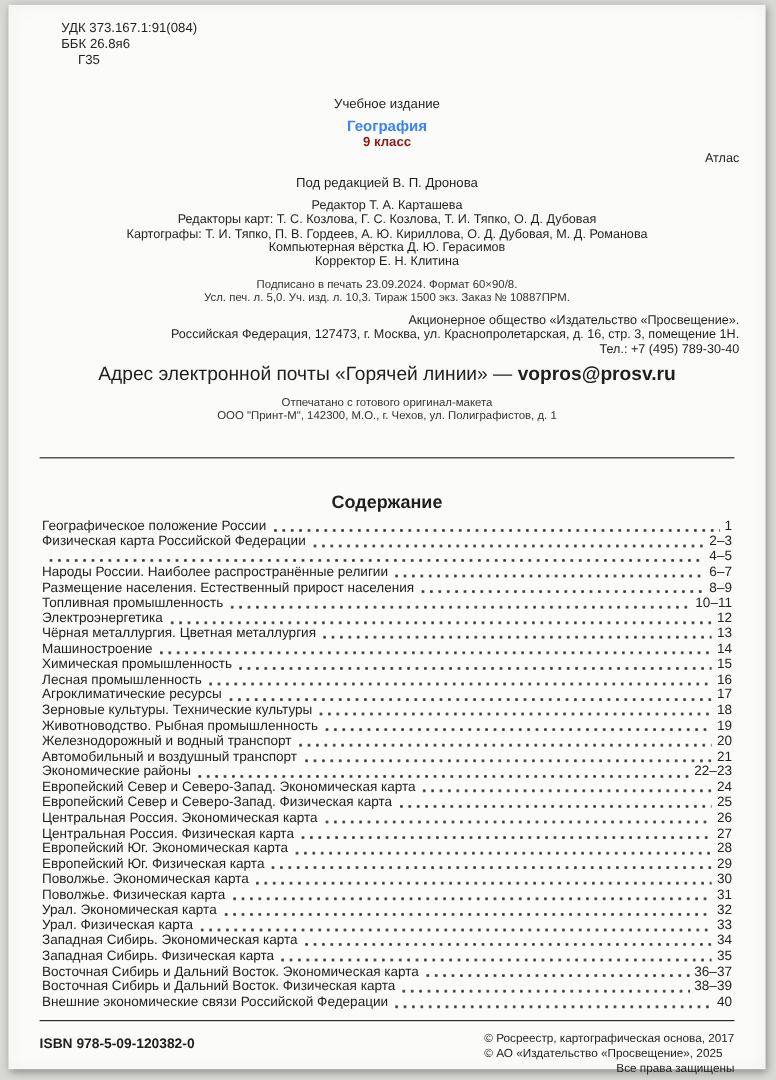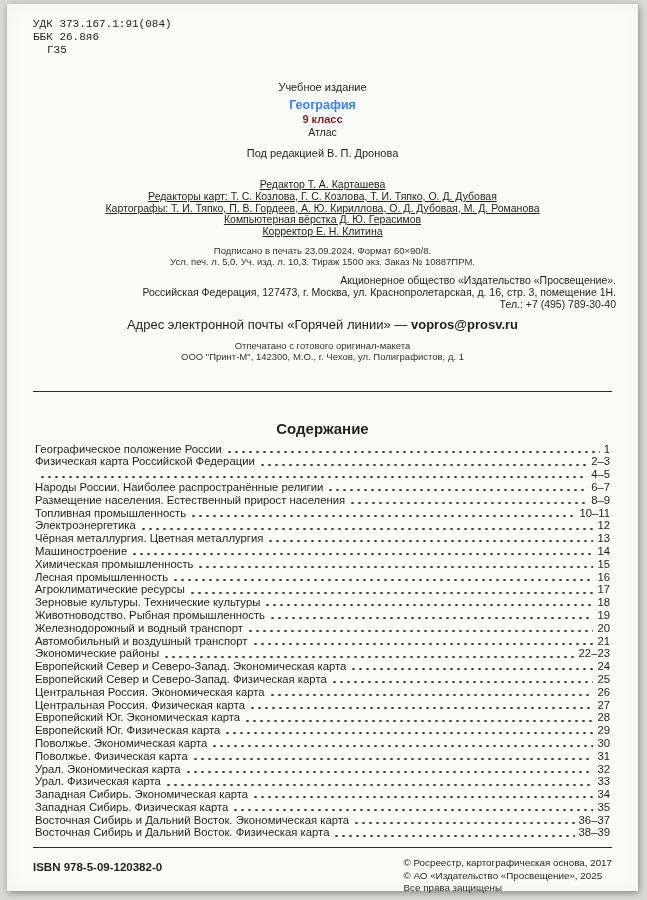--- a/index.html
+++ b/index.html
@@ -11,51 +11,51 @@
     position:relative;
     overflow:hidden;
   }
   .page{
     position:absolute;left:7px;top:4px;right:9px;bottom:9px;
     background:#fbfbf9;
     box-shadow:1px 2px 7px rgba(0,0,0,.38), inset 0 0 18px rgba(0,0,0,.04);
     padding:14px 22px;
     box-sizing:border-box;
   }
-  .udk-block{font-size:11px;line-height:13px;margin-left:4px;font-family:Liberation Mono, monospace;}
+  .udk-block{font-size:11px;line-height:13px;margin-left:22px;}
   .udk-code{margin-left:14px;}
   .imprint{text-align:center;}
   .ed-type{margin-top:24px;font-size:11px;}
   .book-title{margin-top:5px;font-size:12.5px;font-weight:bold;color:#3b82f6;}
   .book-grade{font-size:11px;font-weight:bold;color:#8a1c1c;margin-top:1px;}
-  .book-sub{font-size:10.5px;margin-top:1px;}
+  .book-sub{font-size:10.5px;margin-top:1px;text-align:right;}
   .edited{margin-top:9px;font-size:11px;}
-  .staff{margin-top:20px;font-size:10.5px;line-height:11.8px;text-decoration:underline;}
+  .staff{margin-top:7px;font-size:10.5px;line-height:11.8px;}
   .printinfo{margin-top:7px;font-size:9.5px;line-height:11px;color:#333;}
   .publisher{margin-top:7px;font-size:10.5px;line-height:12px;text-align:right;}
-  .hotline{margin-top:7px;font-size:13px;}
+  .hotline{margin-top:7px;font-size:16px;}
   .hotline b{font-weight:bold;}
   .printed{margin-top:9px;font-size:9.5px;line-height:10.8px;color:#333;text-align:center;}
   .rule{border:none;border-top:1px solid #2a2a2a;margin:28px 4px 0 4px;}
   .rule2{border:none;border-top:1px solid #2a2a2a;margin:8px 4px 0 4px;}
   .contents-title{margin-top:28px;text-align:center;font-size:15px;font-weight:bold;}
   .toc{margin-top:6px;padding:0 6px;}
   .toc-row{display:flex;align-items:flex-start;font-size:11.3px;line-height:12.8px;height:12.8px;}
   .toc-title{white-space:nowrap;}
   .toc-dots{
     flex:1;align-self:stretch;margin:0 4px;min-width:10px;
     background-image:radial-gradient(circle,#3c3c3c 1px,transparent 1.35px);
     background-size:7px 4px;background-repeat:repeat-x;
     background-position:left bottom 1.5px;
   }
   .toc-page{white-space:nowrap;text-align:right;}
   .footer{display:flex;justify-content:space-between;align-items:flex-start;margin-top:9px;padding:0 4px;}
   .isbn{font-size:11.5px;font-weight:bold;margin-top:4px;}
   .copyright{font-size:9.8px;line-height:12.5px;text-align:left;}
-  .copyright .center{text-align:left;}
+  .copyright .center{text-align:right;}
 </style>
 </head>
 <body>
 
 <div class="page">
 
   <div class="udk-block">
     <div>УДК 373.167.1:91(084)</div>
     <div>ББК 26.8я6</div>
     <div class="udk-code">Г35</div>
@@ -250,20 +250,25 @@
       <div class="toc-row">
       <span class="toc-title">Восточная Сибирь и Дальний Восток. Экономическая карта</span>
       <span class="toc-dots"></span>
       <span class="toc-page">36–37</span>
     </div>
       <div class="toc-row">
       <span class="toc-title">Восточная Сибирь и Дальний Восток. Физическая карта</span>
       <span class="toc-dots"></span>
       <span class="toc-page">38–39</span>
     </div>
+      <div class="toc-row">
+      <span class="toc-title">Внешние экономические связи Российской Федерации</span>
+      <span class="toc-dots"></span>
+      <span class="toc-page">40</span>
+    </div>
     </div>
 
   <hr class="rule2">
 
   <div class="footer">
     <div class="isbn">ISBN 978-5-09-120382-0</div>
     <div class="copyright">
       <div>© Росреестр, картографическая основа, 2017</div>
       <div>© АО «Издательство «Просвещение», 2025</div>
       <div class="center">Все права защищены</div>

